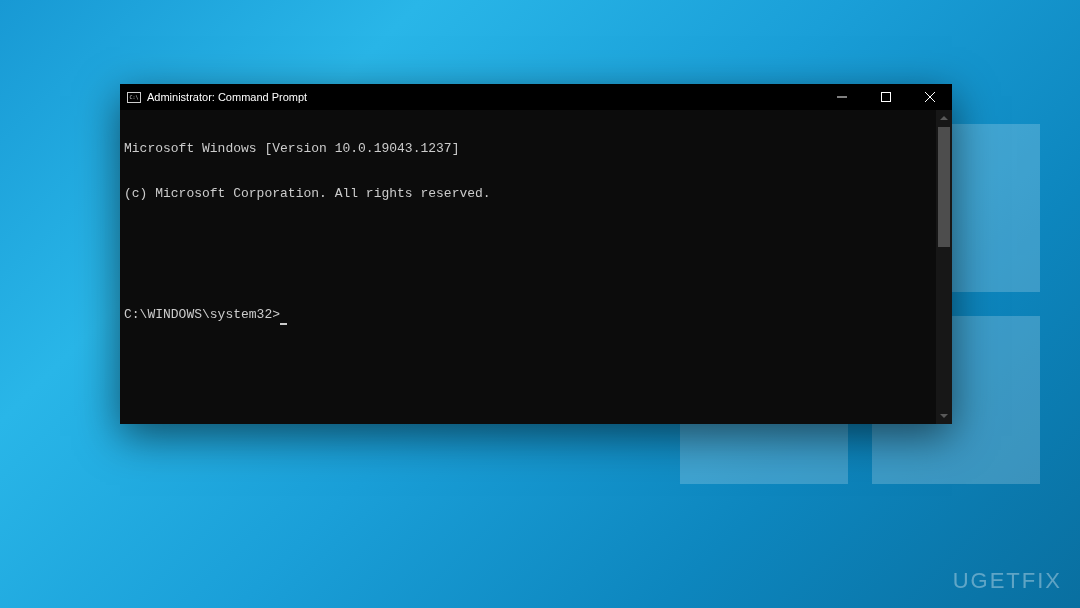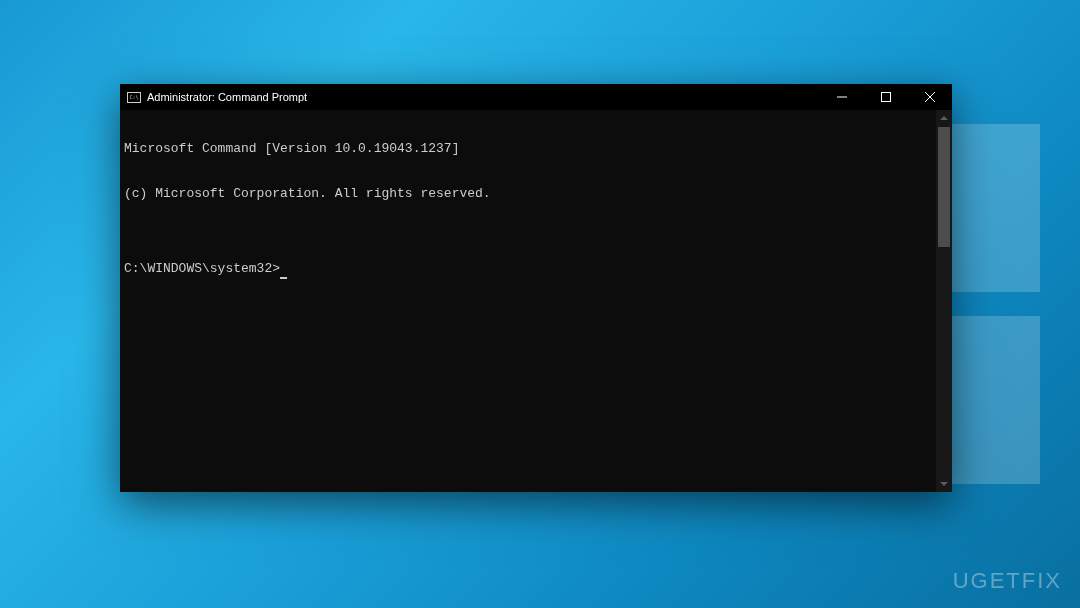--- a/index.html
+++ b/index.html
@@ -44,21 +44,21 @@
       font-size: 22px;
       letter-spacing: 2px;
       font-weight: 300;
       text-align: center;
     }
     .window {
       position: absolute;
       left: 120px;
       top: 84px;
       width: 832px;
-      height: 408px;
+      height: 340px;
       background: #0c0c0c;
       box-shadow: 0 12px 40px rgba(0,0,0,0.55);
       display: flex;
       flex-direction: column;
     }
     .titlebar {
       height: 26px;
       background: #000000;
       display: flex;
       align-items: center;
@@ -119,20 +119,21 @@
       color: #cccccc;
       padding: 1px 4px;
       white-space: pre;
     }
     .terminal-line {
       white-space: pre;
     }
     .prompt-line {
       display: flex;
       align-items: baseline;
+      margin-top: 46px;
     }
     .cursor {
       display: inline-block;
       width: 7px;
       height: 2px;
       background: #cccccc;
       margin-left: 0px;
       transform: translateY(7px);
     }
     .scrollbar {
@@ -196,21 +197,21 @@
       </div>
       <div class="win-btn close">
         <svg viewBox="0 0 10 10">
             <line x1="0" y1="0" x2="10" y2="10" stroke="#ffffff" stroke-width="1"></line>
             <line x1="10" y1="0" x2="0" y2="10" stroke="#ffffff" stroke-width="1"></line>
           </svg>
       </div>
     </div>
   </div>
   <div class="terminal-body">
-    <div class="terminal-line">Microsoft Command [Version 10.0.19043.1237]</div>
+    <div class="terminal-line">Microsoft Windows [Version 10.0.19043.1237]</div>
     <div class="terminal-line">(c) Microsoft Corporation. All rights reserved.</div>
     <div class="terminal-line"></div>
     <div class="prompt-line">
       <span>C:\WINDOWS\system32&gt;</span><span class="cursor"></span>
     </div>
     <div class="scrollbar">
       <div class="scroll-arrow up">
         <svg width="8" height="4" viewBox="0 0 8 4">
             <polygon points="4,0 8,4 0,4" fill="#5a5a5a"></polygon>
           </svg>

